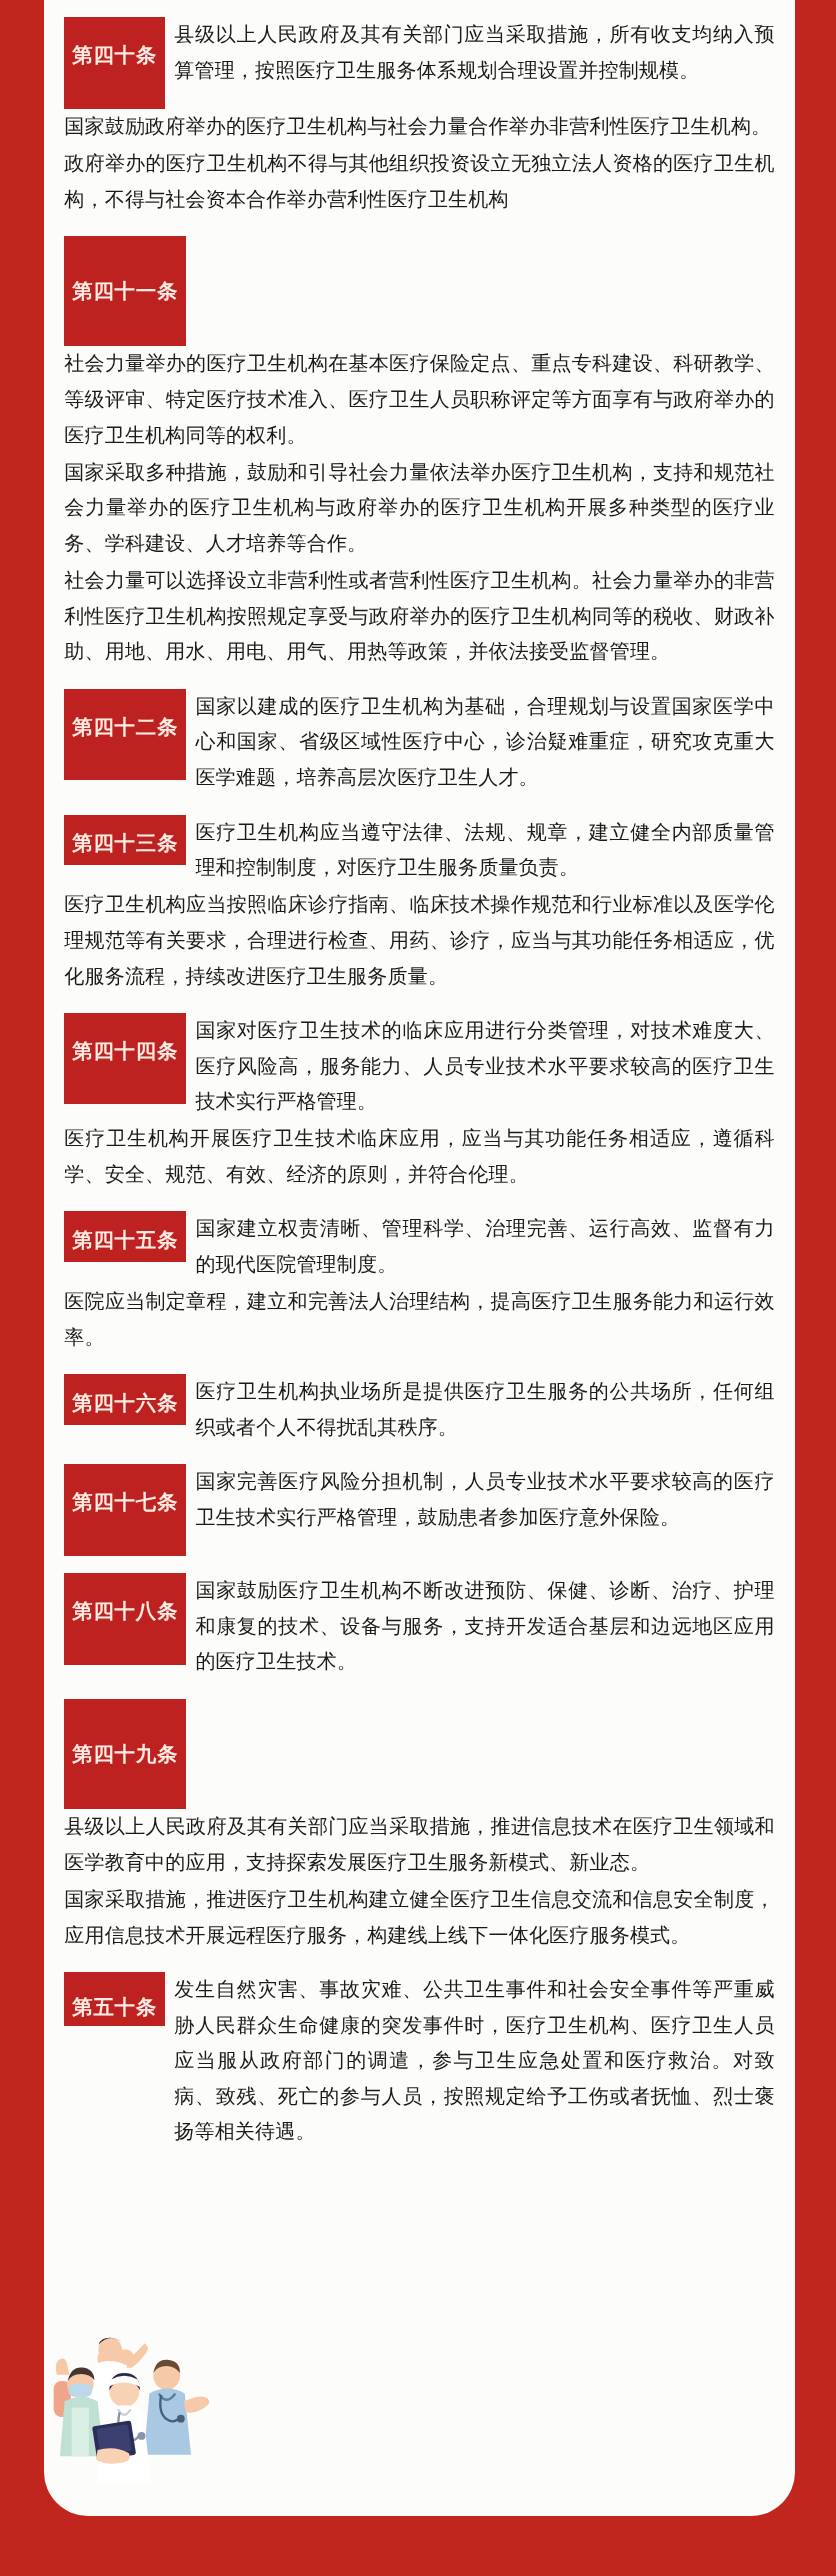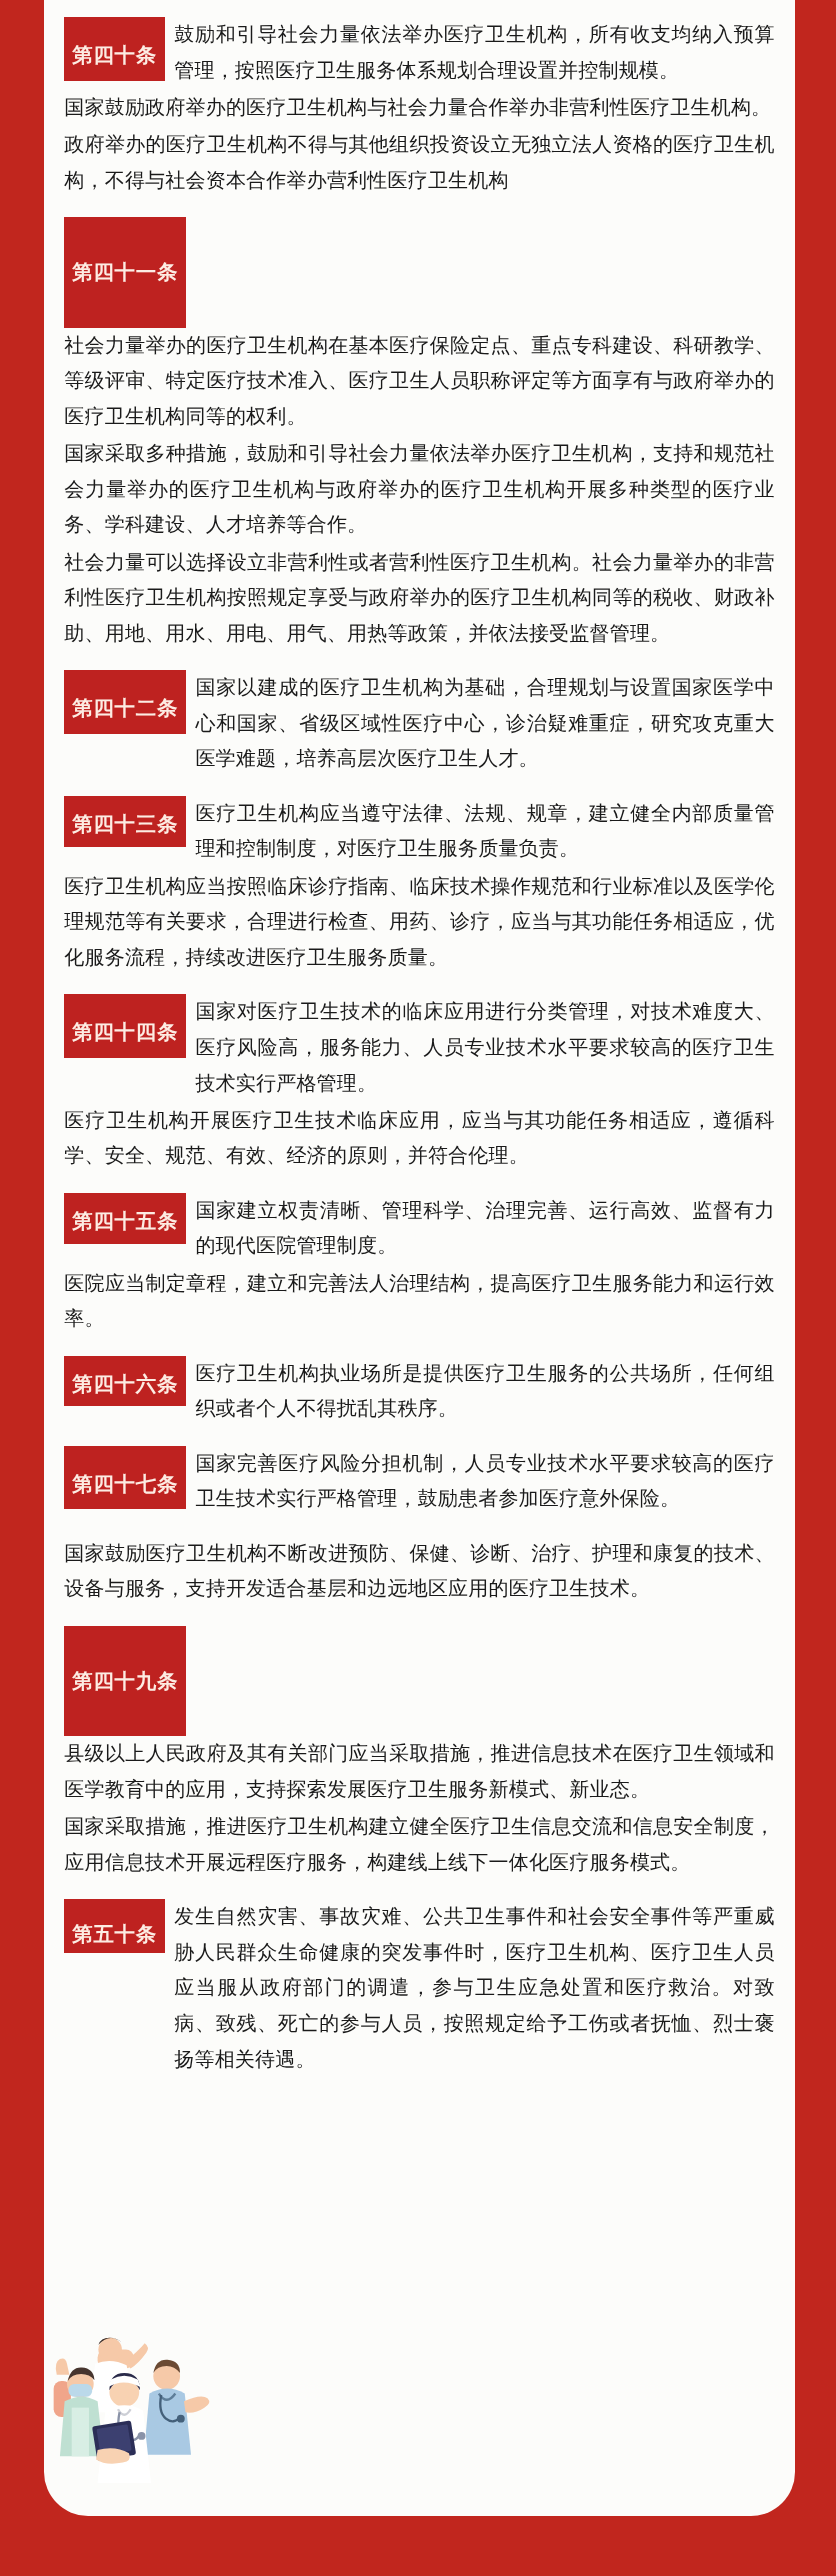--- a/index.html
+++ b/index.html
@@ -56,21 +56,21 @@
     color: #FDECE3;
     font-weight: bold;
     letter-spacing: 0.8px;
     text-align: center;
     font-size: 20.4px;
     line-height: 1.1;
     padding: 7px 7.9px;
     white-space: nowrap;
     font-family: "Liberation Sans", "DejaVu Sans", sans-serif;
   }
-  .badge.tall  { padding-top: 27px; padding-bottom: 14px; text-align: right; }
+  .badge.tall  { padding-top: 27px; padding-bottom: 42px; text-align: right; }
   .badge.taller{ padding-top: 44px; padding-bottom: 44px; }
   .badge.short { padding-top: 24px;  padding-bottom: 7px; }
   .badge.mid   { padding-top: 17.3px; padding-bottom: 11px; }
 
   
   .para {
     font-size: 20px;
     line-height: 1.78;
     color: #1A1A1A;
     text-align: justify;
@@ -102,21 +102,21 @@
 
 <div id="poster">
   <div class="card">
     <div class="card-inner">
 
       <div class="gap-m"></div>
       <div class="article">
         <div class="badge-wrap">
           <div class="badge tall">第四十条</div>
         </div>
-        <p class="para flow">鼓励和引导社会力量依法举办医疗卫生机构，所有收支均纳入预算管理，按照医疗卫生服务体系规划合理设置并控制规模。</p>
+        <p class="para flow">县级以上人民政府及其有关部门应当采取措施，所有收支均纳入预算管理，按照医疗卫生服务体系规划合理设置并控制规模。</p>
         <p class="para full">国家鼓励政府举办的医疗卫生机构与社会力量合作举办非营利性医疗卫生机构。</p>
         <p class="para full">政府举办的医疗卫生机构不得与其他组织投资设立无独立法人资格的医疗卫生机构，不得与社会资本合作举办营利性医疗卫生机构</p>
       </div>
 
       <div class="gap-m"></div>
       <div class="article">
         <div class="badge-wrap">
           <div class="badge taller">第四十一条</div>
         </div>
         <p class="para full">社会力量举办的医疗卫生机构在基本医疗保险定点、重点专科建设、科研教学、等级评审、特定医疗技术准入、医疗卫生人员职称评定等方面享有与政府举办的医疗卫生机构同等的权利。</p>
@@ -170,20 +170,23 @@
       <div class="gap-m"></div>
       <div class="article">
         <div class="badge-wrap">
           <div class="badge tall">第四十七条</div>
         </div>
         <p class="para flow">国家完善医疗风险分担机制，人员专业技术水平要求较高的医疗卫生技术实行严格管理，鼓励患者参加医疗意外保险。</p>
       </div>
 
       <div class="gap-m"></div>
       <div class="article">
+        <div class="badge-wrap">
+          <div class="badge tall">第四十八条</div>
+        </div>
         <p class="para flow">国家鼓励医疗卫生机构不断改进预防、保健、诊断、治疗、护理和康复的技术、设备与服务，支持开发适合基层和边远地区应用的医疗卫生技术。</p>
       </div>
 
       <div class="gap-m"></div>
       <div class="article">
         <div class="badge-wrap">
           <div class="badge taller">第四十九条</div>
         </div>
         <p class="para full">县级以上人民政府及其有关部门应当采取措施，推进信息技术在医疗卫生领域和医学教育中的应用，支持探索发展医疗卫生服务新模式、新业态。</p>
         <p class="para full">国家采取措施，推进医疗卫生机构建立健全医疗卫生信息交流和信息安全制度，应用信息技术开展远程医疗服务，构建线上线下一体化医疗服务模式。</p>

